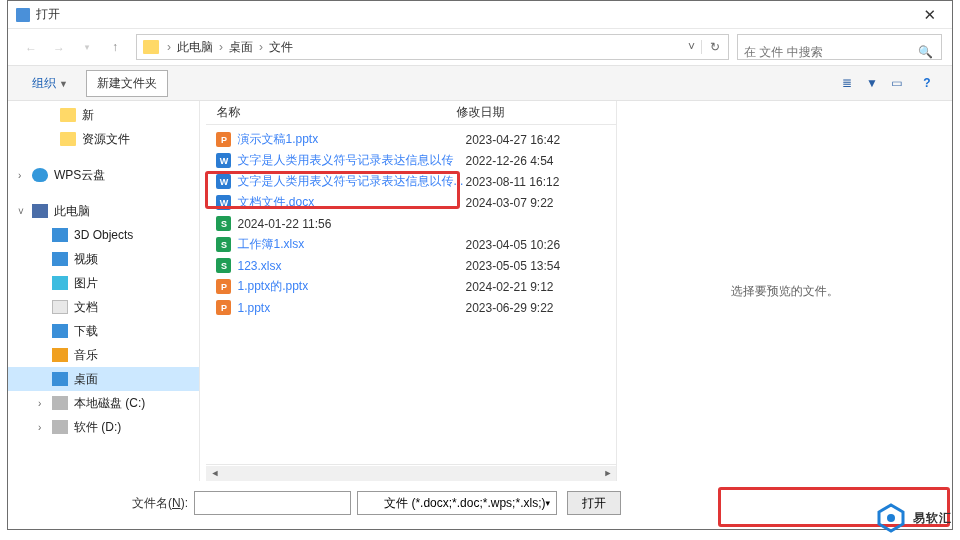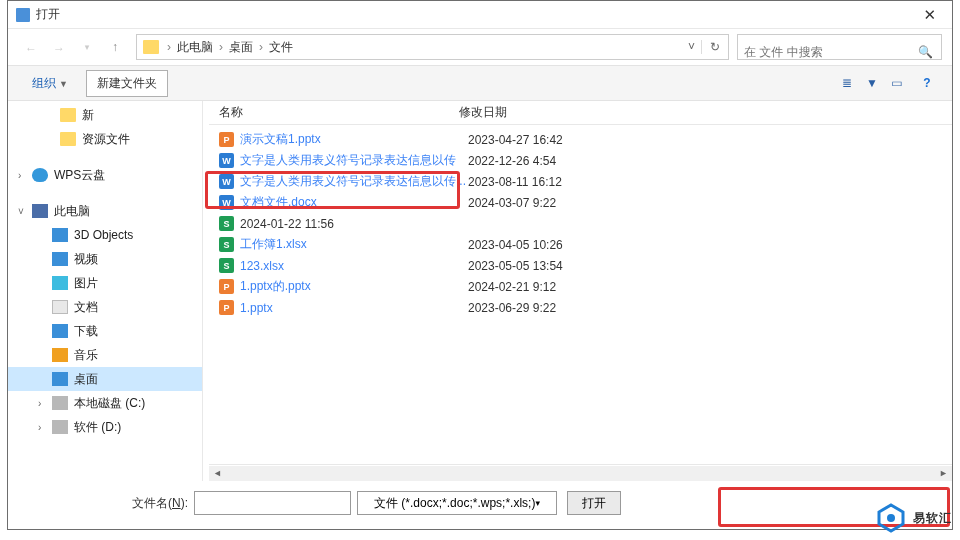--- a/index.html
+++ b/index.html
@@ -65,21 +65,21 @@
 .hl2{left:718px;top:487px;width:232px;height:40px}
 .hscroll{height:17px;border-top:1px solid #e8e8e8;display:flex;align-items:center;margin-left:6px}
 .hscroll .sbtn{width:17px;height:15px;background:#f0f0f0;display:flex;align-items:center;justify-content:center;color:#666;font-size:9px;cursor:pointer}
 .hscroll .track{flex:1;height:15px;background:#f0f0f0}
 .preview{width:340px;border-left:1px solid #e8e8e8;display:flex;align-items:center;justify-content:center;color:#666}
 .bottom{padding:10px 20px 14px;display:flex;gap:10px}
 .fnrow{display:flex;align-items:center;gap:6px}
 .fnlbl{width:160px;text-align:right;color:#333}
 .fnlbl u{text-decoration:underline}
 .fninput{flex:1;height:24px;border:1px solid #999}
-.ftype{width:200px;height:24px;border:1px solid #999;display:flex;align-items:center;padding:0 6px;justify-content:center;cursor:pointer}
+.ftype{width:200px;height:24px;border:1px solid #999;display:flex;align-items:center;padding:0 6px;justify-content:flex-end;cursor:pointer}
 .btnrow{display:flex;justify-content:flex-end;gap:8px}
 .btn{height:24px;padding:0 14px;border:1px solid #999;background:#eaeaea;cursor:pointer;display:flex;align-items:center}
 .watermark{position:absolute;right:8px;bottom:6px;display:flex;align-items:center;gap:6px;font-size:22px;font-weight:700;color:#333;letter-spacing:1px}
 .wlogo{width:32px;height:32px;position:relative}
 .wlogo svg{width:32px;height:32px}
 </style>
 </head>
 <body>
 
 <div class="dialog">
@@ -241,20 +241,23 @@
             <div class="fname">1.pptx</div>
             <div class="fdate">2023-06-29 9:22</div>
           </div>
         </div>
       <div class="hscroll">
         <div class="sbtn">◄</div>
         <div class="track"></div>
         <div class="sbtn">►</div>
       </div>
     </div>
+    <div class="preview">
+      <span>选择要预览的文件。</span>
+    </div>
   </div>
   <div class="bottom">
     <div class="fnrow">
       <div class="fnlbl"><span>文件名(</span><u>N</u><span>):</span></div>
       <input class="fninput" style="">
       <div class="ftype">
           <span style="white-space:nowrap;overflow:hidden">文件 (*.docx;*.doc;*.wps;*.xls;)</span>
           <span style="font-size:9px">▾</span>
         </div>
     </div>

